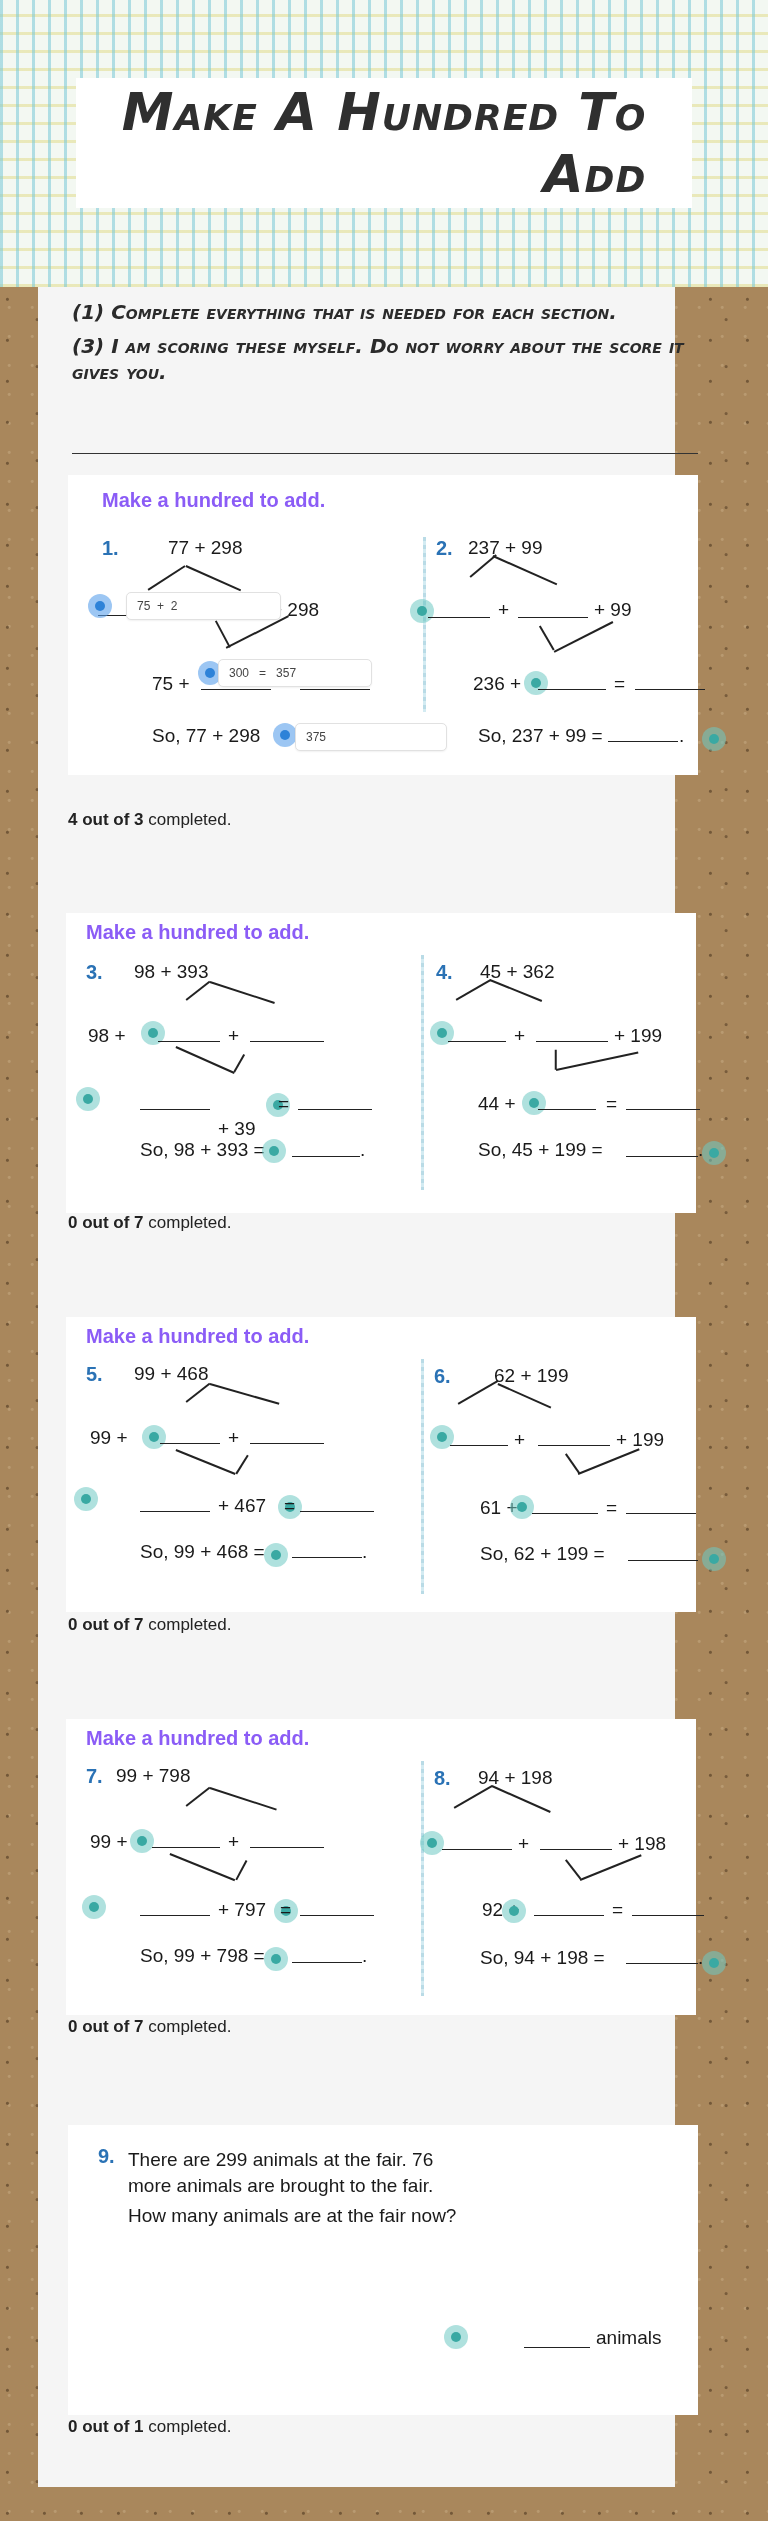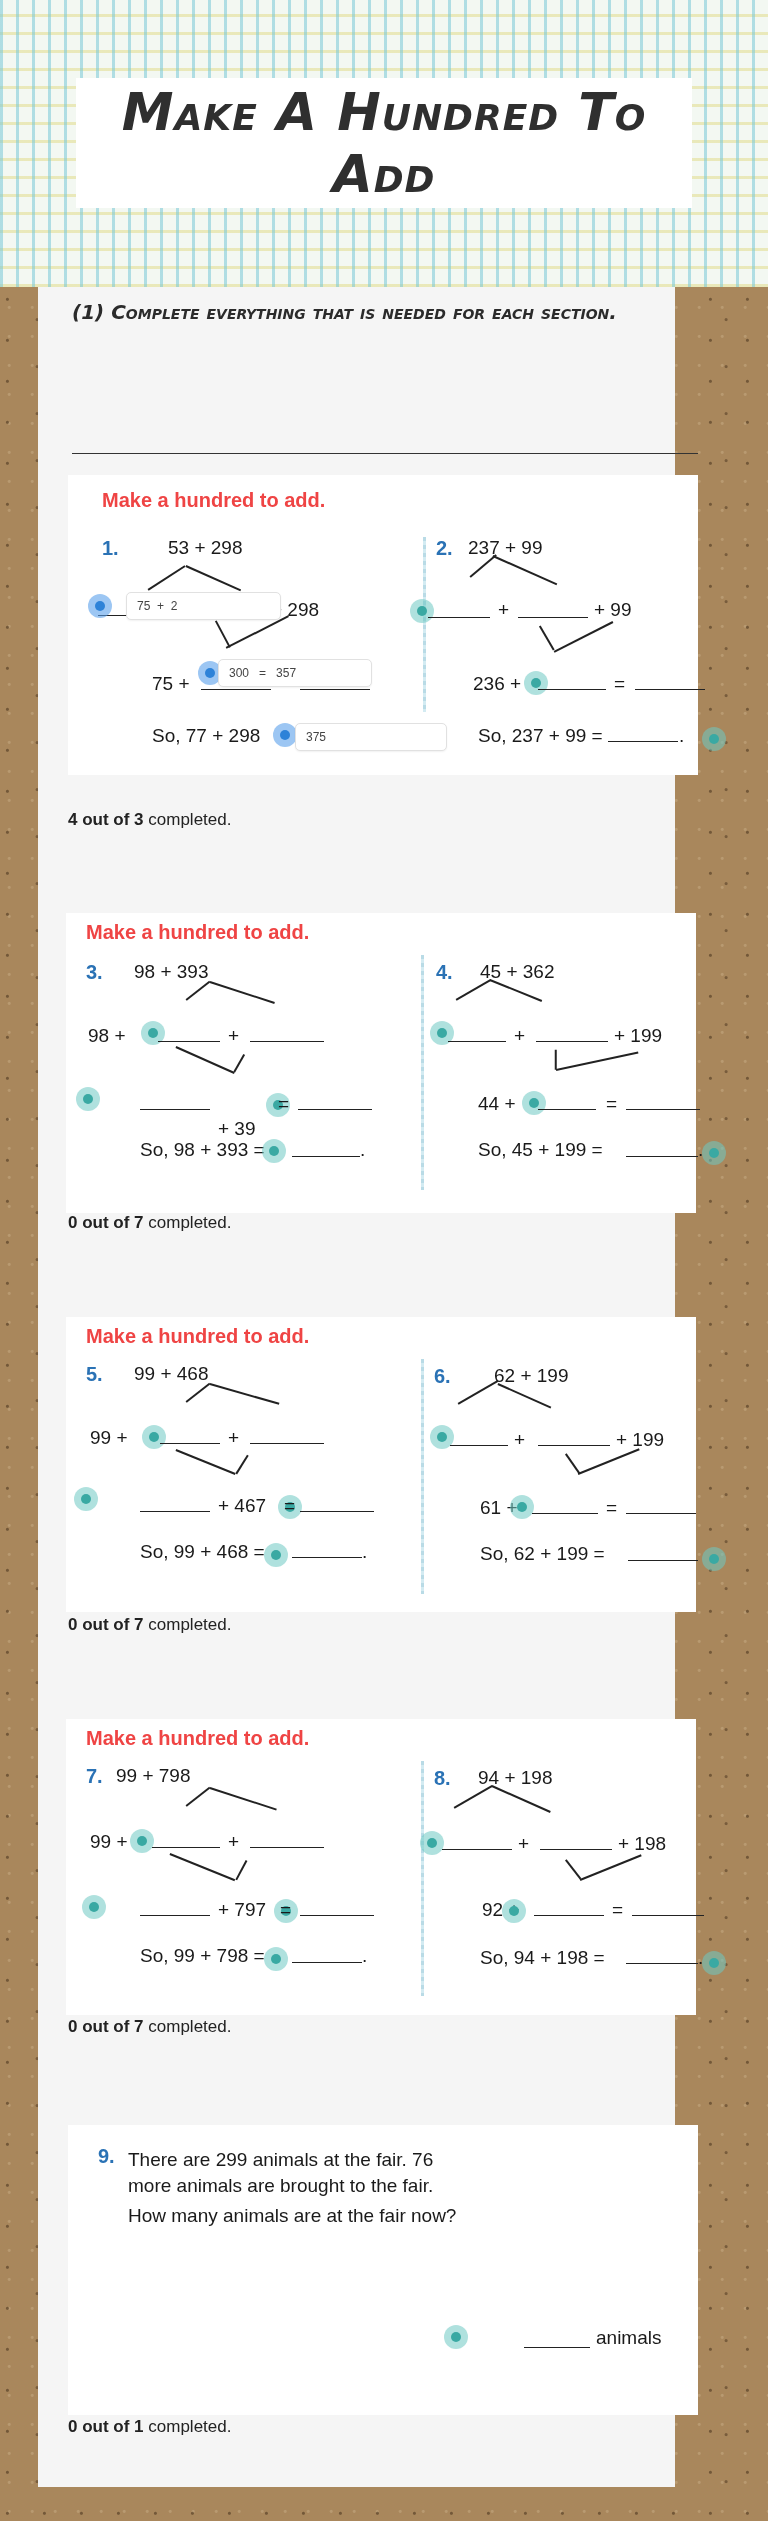--- a/index.html
+++ b/index.html
@@ -18,41 +18,41 @@
   .header-band {
     position: absolute; left: 0; top: 0; width: 768px; height: 287px;
     background-color: #f3f8f2;
     background-image:
       repeating-linear-gradient(90deg, rgba(120,200,215,0.55) 0 3px, transparent 3px 16px),
       repeating-linear-gradient(0deg, rgba(225,220,140,0.55) 0 3px, transparent 3px 18px);
   }
   .title-box {
     position: absolute; left: 76px; top: 78px; width: 616px; height: 130px;
     background: #ffffff;
-    display: flex; align-items: center; justify-content: center; text-align: center;
+    display: flex; align-items: center; justify-content: center; text-align: right;
   }
   .title-text {
     font-family: "DejaVu Sans", sans-serif; font-weight: bold; font-style: italic;
     font-size: 52px; line-height: 62px; color: #2f2f2f; letter-spacing: 1px;
     font-variant: small-caps;
   }
   .page {
     position: absolute; left: 38px; top: 287px; width: 637px; height: 2200px;
     background: #f5f5f5;
   }
   .instructions { position: absolute; left: 34px; top: 4px; width: 626px; }
   .instr {
     font-family: "DejaVu Sans", sans-serif; font-weight: bold; font-style: italic;
     font-variant: small-caps; font-size: 20px; line-height: 26px; color: #2b2b2b;
     margin-top: 8px;
   }
   .instr-rule { position: absolute; left: 34px; top: 166px; width: 626px; height: 1px; background: #333; }
 
   .card { position: absolute; left: 30px; width: 630px; background: #ffffff; }
-  .card-title { position: absolute; font-weight: bold; font-size: 20px; color: #ef4444; }
+  .card-title { position: absolute; font-weight: bold; font-size: 20px; color: #8b5cf6; }
   .divider {
     position: absolute; width: 3px;
     background: repeating-linear-gradient(180deg, #b9dbe6 0 4px, #d3ebf2 4px 8px);
   }
   .prob-num { position: absolute; font-weight: bold; font-size: 20px; color: #2a72b5; }
   .txt { position: absolute; font-size: 19px; color: #1a1a1a; white-space: nowrap; }
   .blank { position: absolute; height: 1px; background: #222; }
   .line { position: absolute; height: 1.5px; background: #222; transform-origin: 0 50%; }
   .dot {
     position: absolute; width: 24px; height: 24px; border-radius: 50%;
@@ -82,29 +82,30 @@
   <div class="title-text">
     <span>Make A Hundred To</span><br>
     <span>Add</span>
   </div>
 </div>
 
 <div class="page">
 
   <div class="instructions">
     <div class="instr">(1) Complete everything that is needed for each section.</div>
+    <div class="instr">(3) I am scoring these myself.  Do not worry about the score it gives you.</div>
   </div>
   <div class="instr-rule"></div>
 
   <div class="card" style="top:188px;height:300px;">
     <div class="card-title" style="left:34px;top:14px;">Make a hundred to add.</div>
     <div class="divider" style="left:355px;top:62px;height:175px;"></div>
 
     <div class="prob-num" style="left:34px;top:62px;">1.</div>
-    <div class="txt" style="left:100px;top:62px;">53 + 298</div>
+    <div class="txt" style="left:100px;top:62px;">77 + 298</div>
     <div class="line" style="left:80px;top:114px;width:44px;transform:rotate(-33deg);"></div>
     <div class="line" style="left:118px;top:90px;width:60px;transform:rotate(24deg);"></div>
     <div class="blank" style="left:30px;top:140px;width:70px;"></div>
     <div class="txt" style="left:111px;top:128px;font-size:14px;">·</div>
     <div class="blank" style="left:124px;top:140px;width:72px;"></div>
     <div class="txt" style="left:203px;top:124px;">+ 298</div>
     <div class="line" style="left:148px;top:145px;width:30px;transform:rotate(62deg);"></div>
     <div class="line" style="left:158px;top:172px;width:70px;transform:rotate(-27deg);"></div>
     <div class="dot blue" style="left:20px;top:119px;"></div>
     <div class="textbox" style="left:58px;top:117px;width:155px;">

